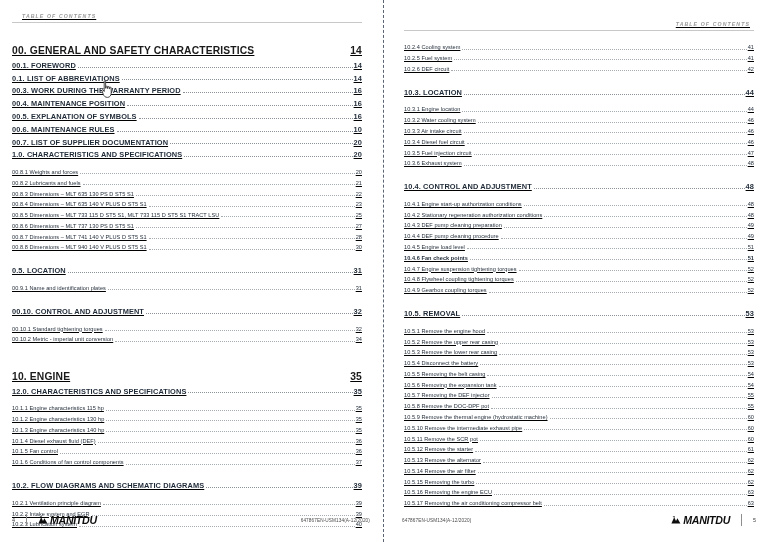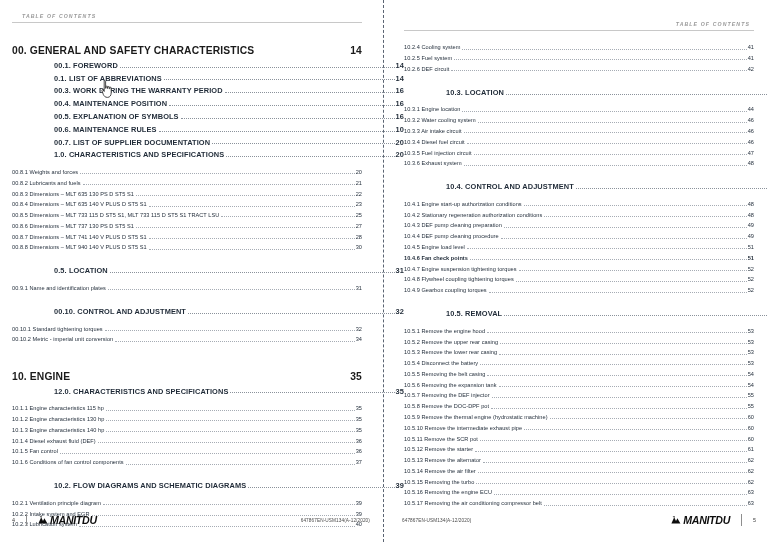--- a/index.html
+++ b/index.html
@@ -2,21 +2,21 @@
 <html><head>
 <meta charset="utf-8">
 <style>
   * { box-sizing: border-box; margin: 0; padding: 0; }
   html, body {
     width: 768px; height: 542px;
     background: #ffffff;
     font-family: "Liberation Sans", sans-serif;
     overflow: hidden;
   }
-  .spread { position: relative; width: 768px; height: 542px; display: flex; }
+  .spread { position: relative; width: 768px; height: 542px; display: flex; text-decoration: underline; }
   .page { position: relative; width: 384px; height: 542px; padding: 0; }
   .page-left { padding: 0 22px 0 12px; }
   .page-right { padding: 8px 14px 0 20px; }
 
   .gutter {
     position: absolute; left: 383px; top: 0; width: 2px; height: 542px;
     border-left: 1px dashed #5a6472; z-index: 20;
   }
 
   
@@ -43,21 +43,21 @@
 
   
   .lvl1 { margin-top: 14px; margin-bottom: 3px; }
   .lvl1 .lbl, .lvl1 .pg {
     font-size: 10.3px; font-weight: bold; color: #1a1a1a; letter-spacing: .15px;
   }
   .lvl1 .dots { border: none; }
   .lvl1 .pg { min-width: 22px; }
 
   
-  .lvl2 { margin-top: 5.4px; margin-left: 42px; }
+  .lvl2 { margin-top: 5.4px; }
   .lvl2 .lbl, .lvl2 .pg {
     font-size: 7.4px; font-weight: bold; color: #1f2a37; letter-spacing: .1px;
   }
   .lvl2 .dots { border-bottom: 1.1px dotted #8b929b; margin-bottom: 1.6px; }
 
   
   .lvl3 { margin-top: 5.2px; }
   .lvl3 .lbl, .lvl3 .pg {
     font-size: 5.6px; font-weight: normal; color: #25303d; letter-spacing: .05px;
   }

